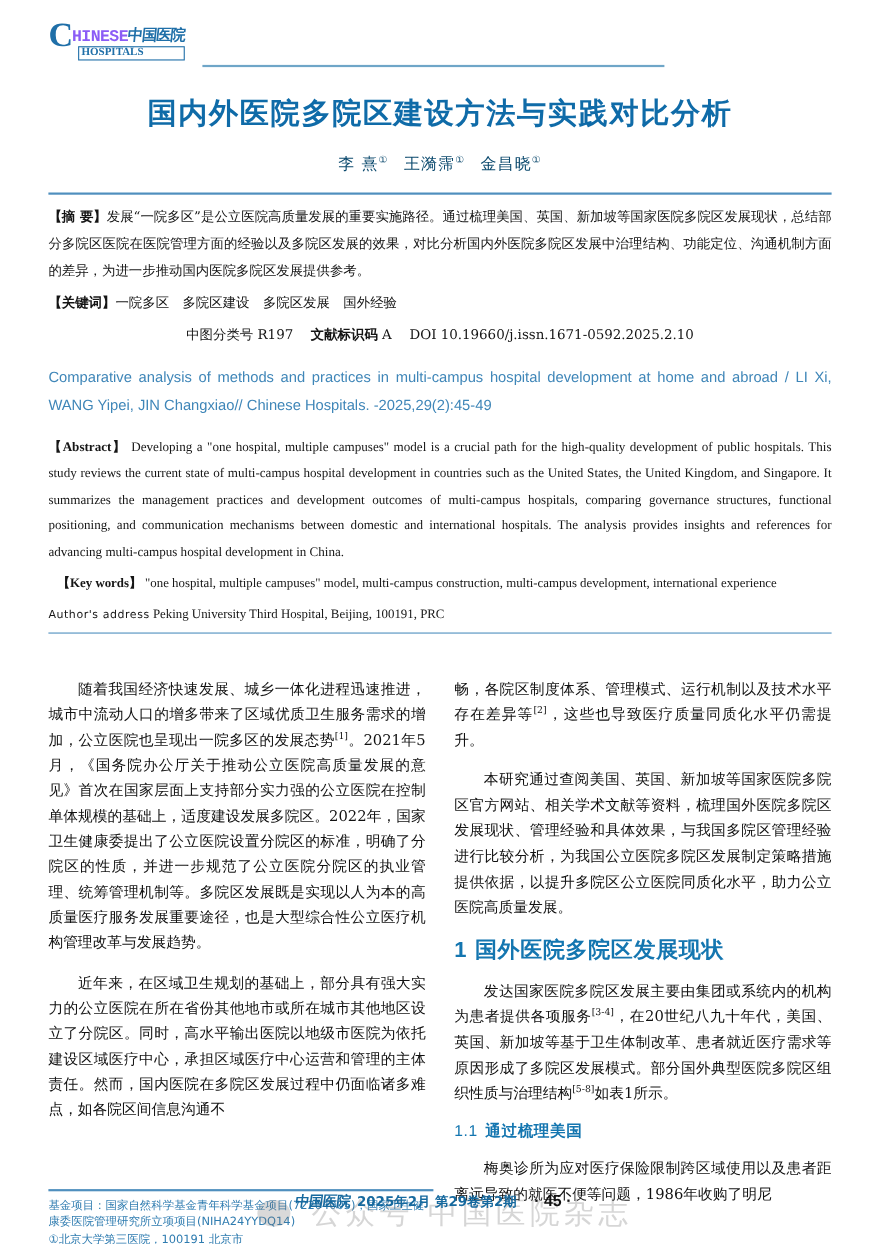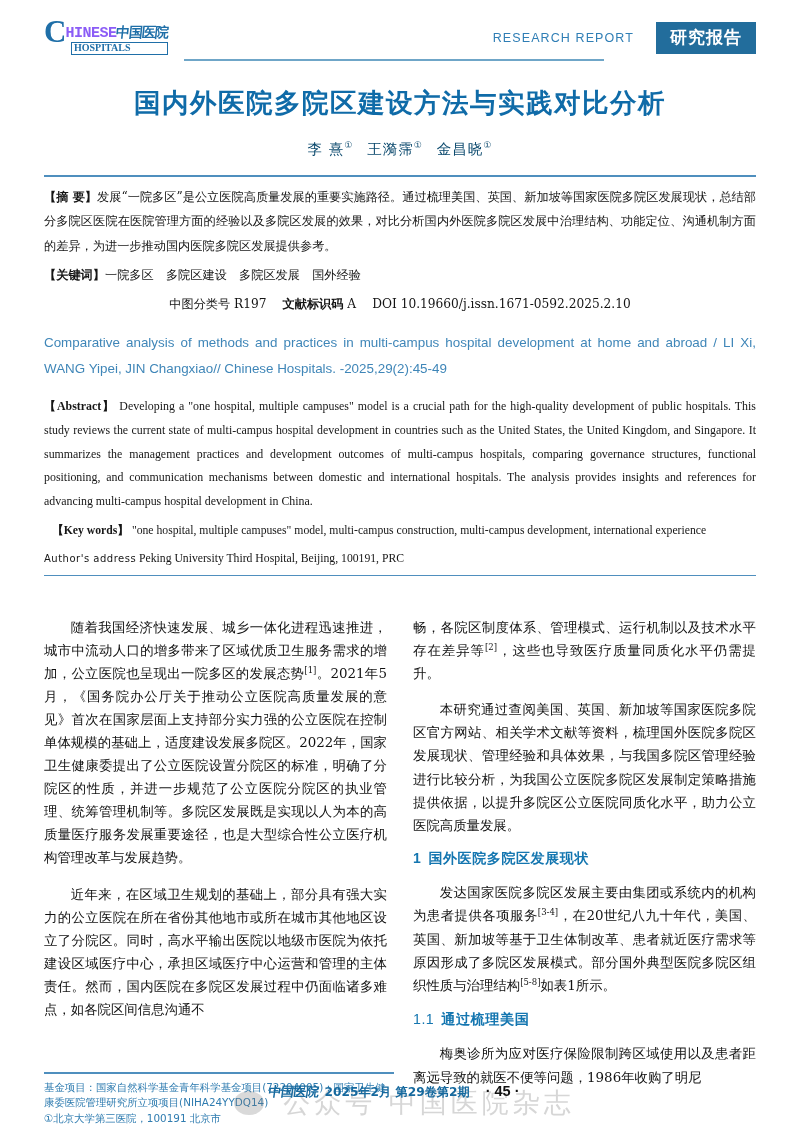--- a/index.html
+++ b/index.html
@@ -225,21 +225,21 @@
     text-justify: inter-ideograph;
     color: #111;
     text-indent: 2em;
   }
   .para.noindent { text-indent: 0; }
   .para sup { font-size: 8.5px; vertical-align: super; }
 
   .h1 {
     font-family: "DejaVu Sans", sans-serif;
     font-weight: bold;
-    font-size: 14px;
+    font-size: 20px;
     color: #1476b0;
     margin-top: 9px;
     margin-bottom: 4px;
     letter-spacing: 0.6px;
   }
   .h1 .num { margin-right: 7px; font-family: "Liberation Sans", sans-serif; }
   .h2 {
     font-family: "DejaVu Sans", sans-serif;
     font-weight: bold;
     font-size: 14.2px;
@@ -339,24 +339,20 @@
   <div class="masthead">
     <div class="logo-wrap">
       <div class="logo-line1">
         <span class="logo-bigC">C</span>
         <span class="logo-chinese-en">HINESE</span>
         <span class="logo-cn">中国医院</span>
       </div>
       <div class="logo-line2">HOSPITALS</div>
     </div>
     <div class="masthead-rule"></div>
-    <div class="masthead-right">
-      <span class="research-report-en">RESEARCH  REPORT</span>
-      <span class="research-report-cn">研究报告</span>
-    </div>
   </div>
 
   <div class="title-cn">国内外医院多院区建设方法与实践对比分析</div>
 
   <div class="authors">
     <span>李  熹</span><sup>①</sup><span class="sep"></span><span>王漪霈</span><sup>①</sup><span class="sep"></span><span>金昌晓</span><sup>①</sup>
   </div>
 
   <div class="rule-blue"></div>
 

